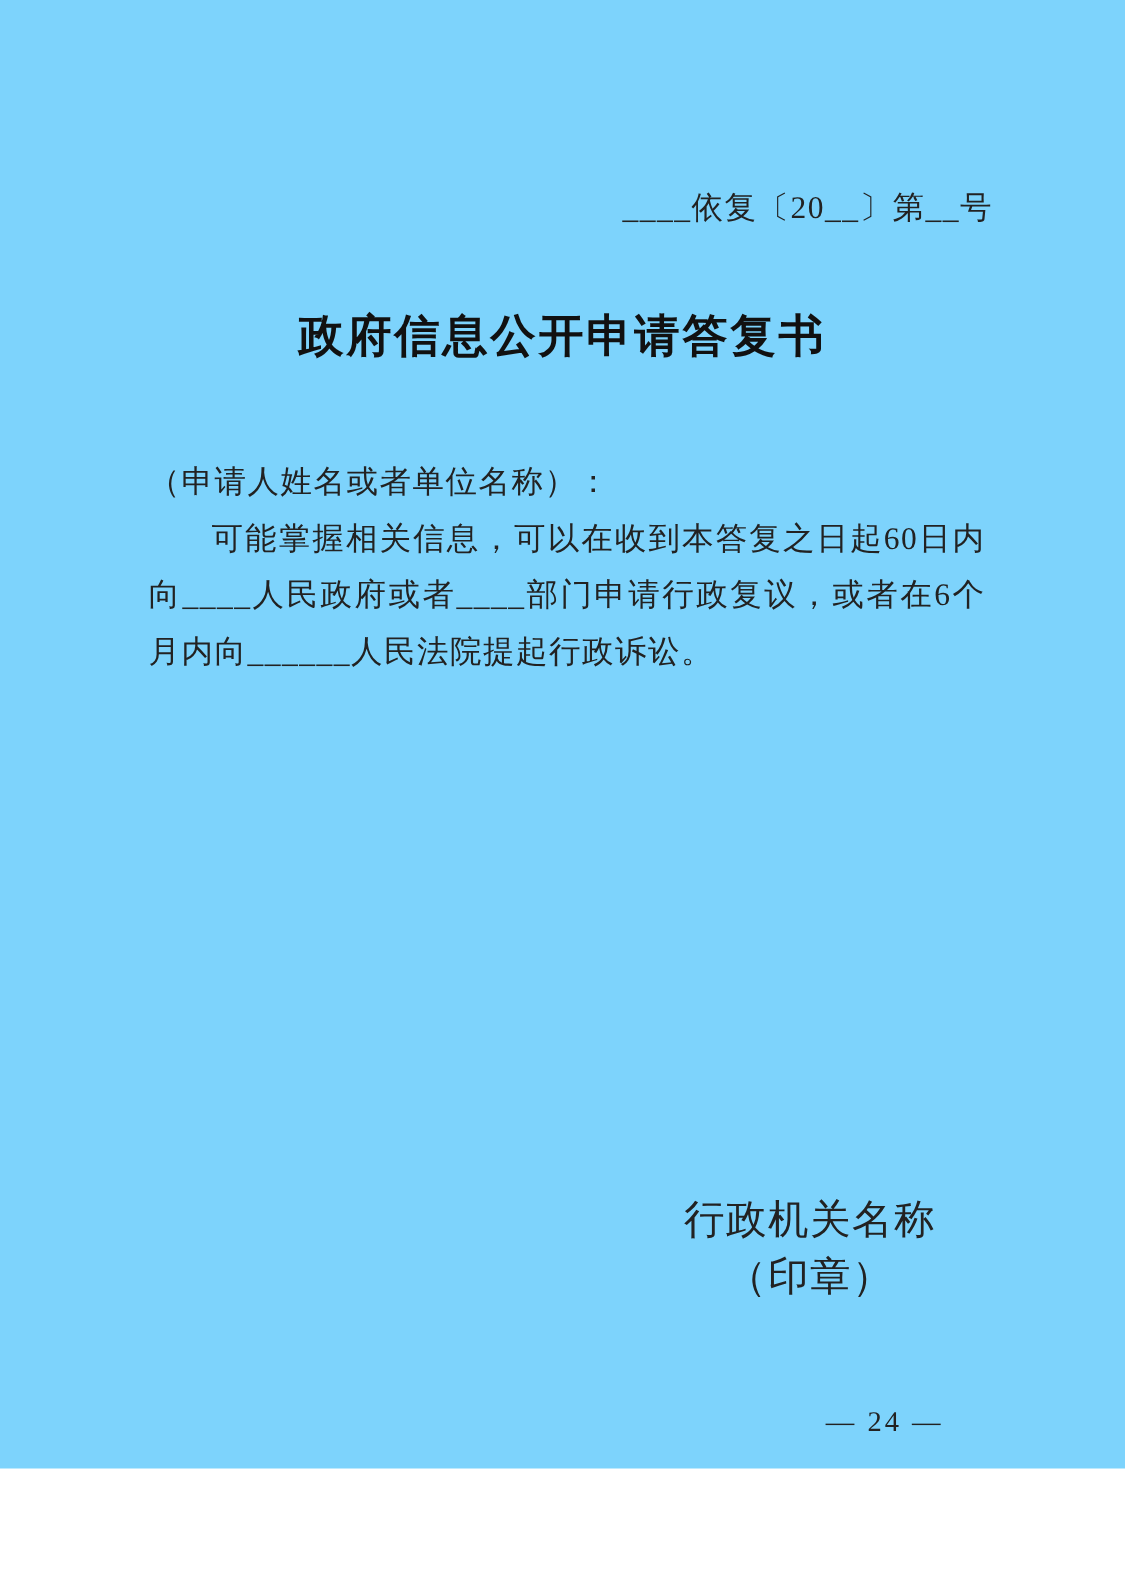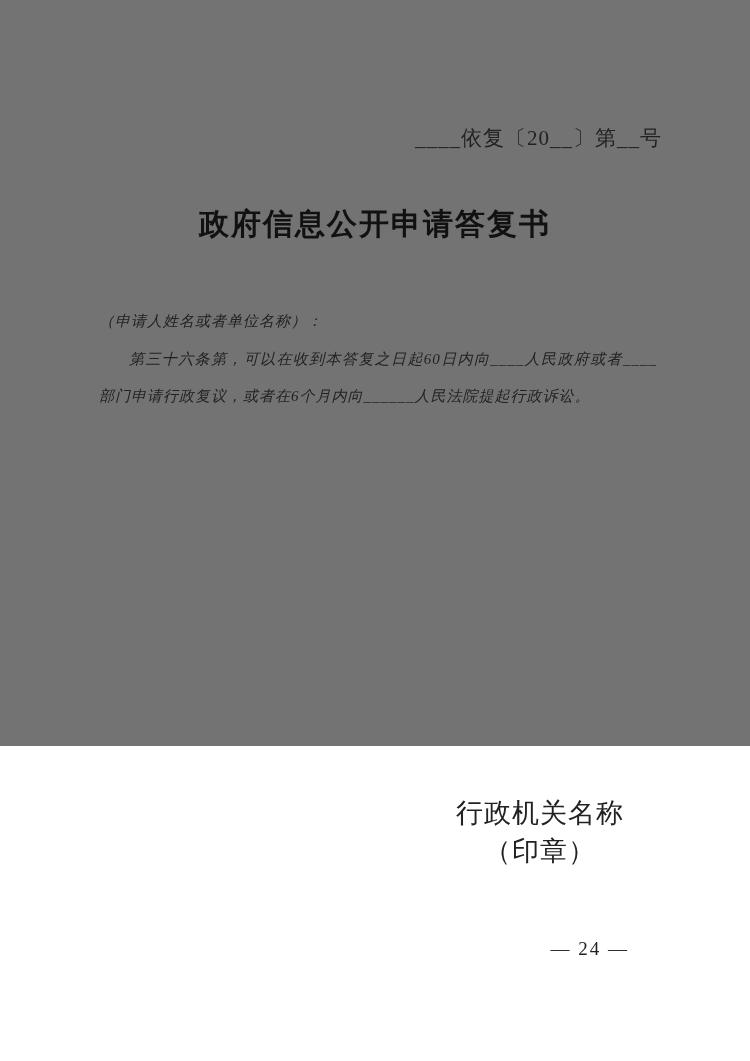--- a/index.html
+++ b/index.html
@@ -7,22 +7,22 @@
     width: 750px;
     height: 1061px;
     background: #ffffff;
     font-family: "Liberation Serif", "DejaVu Serif", serif;
     color: #1a1a1a;
     overflow: hidden;
   }
   .page {
     position: relative;
     width: 750px;
-    height: 746px;
-    background: #737373;
+    height: 979px;
+    background: #7dd3fc;
   }
   .doc-number {
     position: absolute;
     top: 124px;
     right: 88px;
     font-size: 21px;
     letter-spacing: 1px;
     color: #222;
     white-space: nowrap;
   }
@@ -35,27 +35,26 @@
     font-size: 30px;
     font-weight: bold;
     letter-spacing: 2px;
     color: #111;
   }
   .doc-body {
     position: absolute;
     top: 303px;
     left: 99px;
     width: 558px;
-    font-size: 15px;
+    font-size: 21px;
     line-height: 37.6px;
     text-align: justify;
     text-justify: inter-ideograph;
     letter-spacing: 1px;
     color: #222;
-    font-style: italic;
   }
   .doc-body p { margin: 0; }
   .doc-body p.indent { text-indent: 2em; }
   .signature {
     position: absolute;
     top: 794px;
     right: 90px;
     width: 240px;
     text-align: center;
     font-size: 27px;
@@ -77,21 +76,21 @@
 <body>
 
 <div class="page">
 
   <div class="doc-number">____依复〔20__〕第__号</div>
 
   <h1 class="doc-title">政府信息公开申请答复书</h1>
 
   <div class="doc-body">
     <p>（申请人姓名或者单位名称）：</p>
-    <p class="indent">第三十六条第，可以在收到本答复之日起60日内向____人民政府或者____部门申请行政复议，或者在6个月内向______人民法院提起行政诉讼。</p>
+    <p class="indent">可能掌握相关信息，可以在收到本答复之日起60日内向____人民政府或者____部门申请行政复议，或者在6个月内向______人民法院提起行政诉讼。</p>
   </div>
 
   <div class="signature">
     <div>行政机关名称</div>
     <div>（印章）</div>
   </div>
 
   <div class="page-number">—  24  —</div>
 
 </div>

